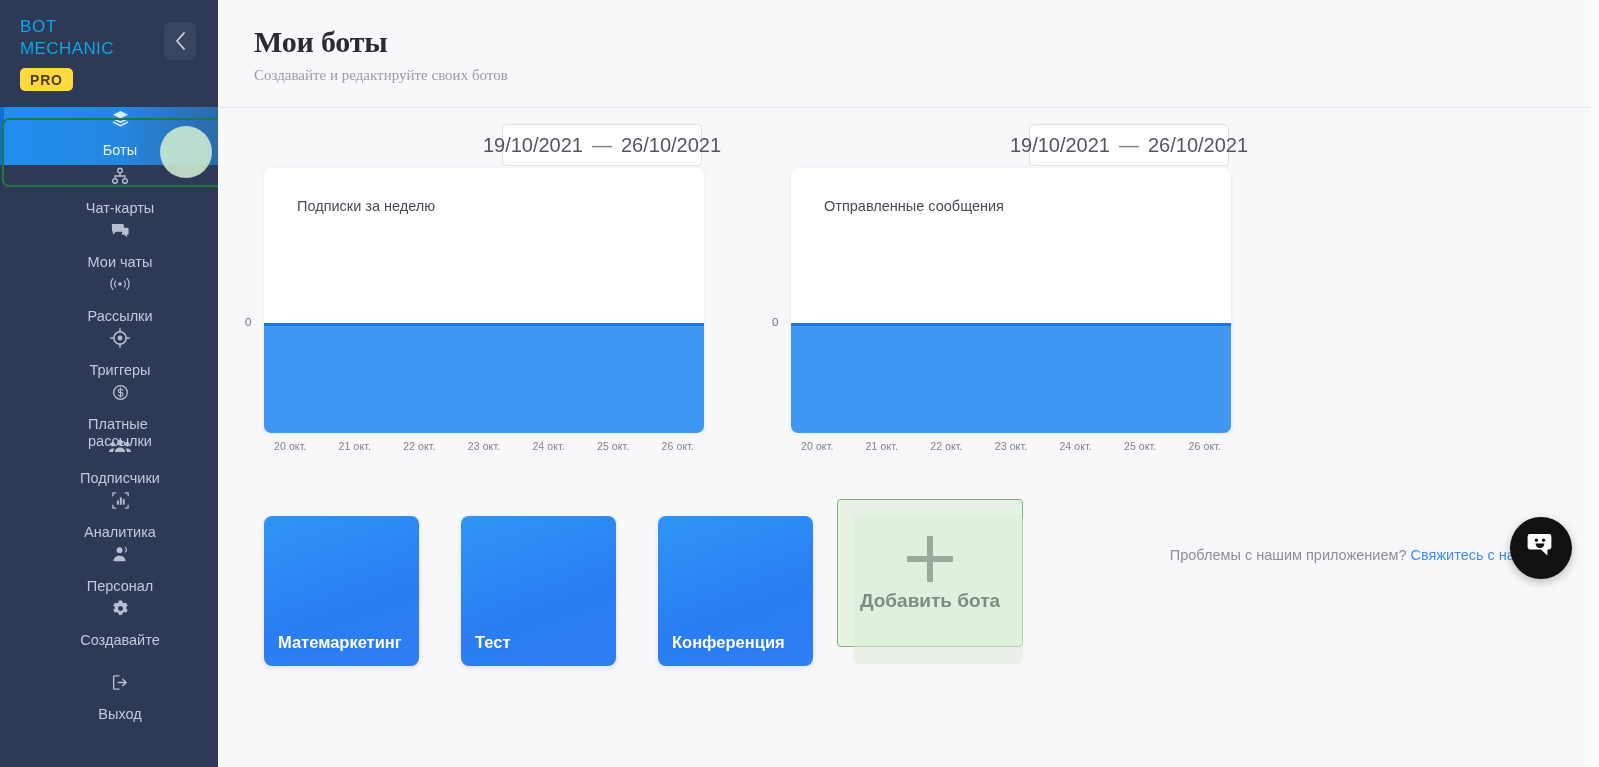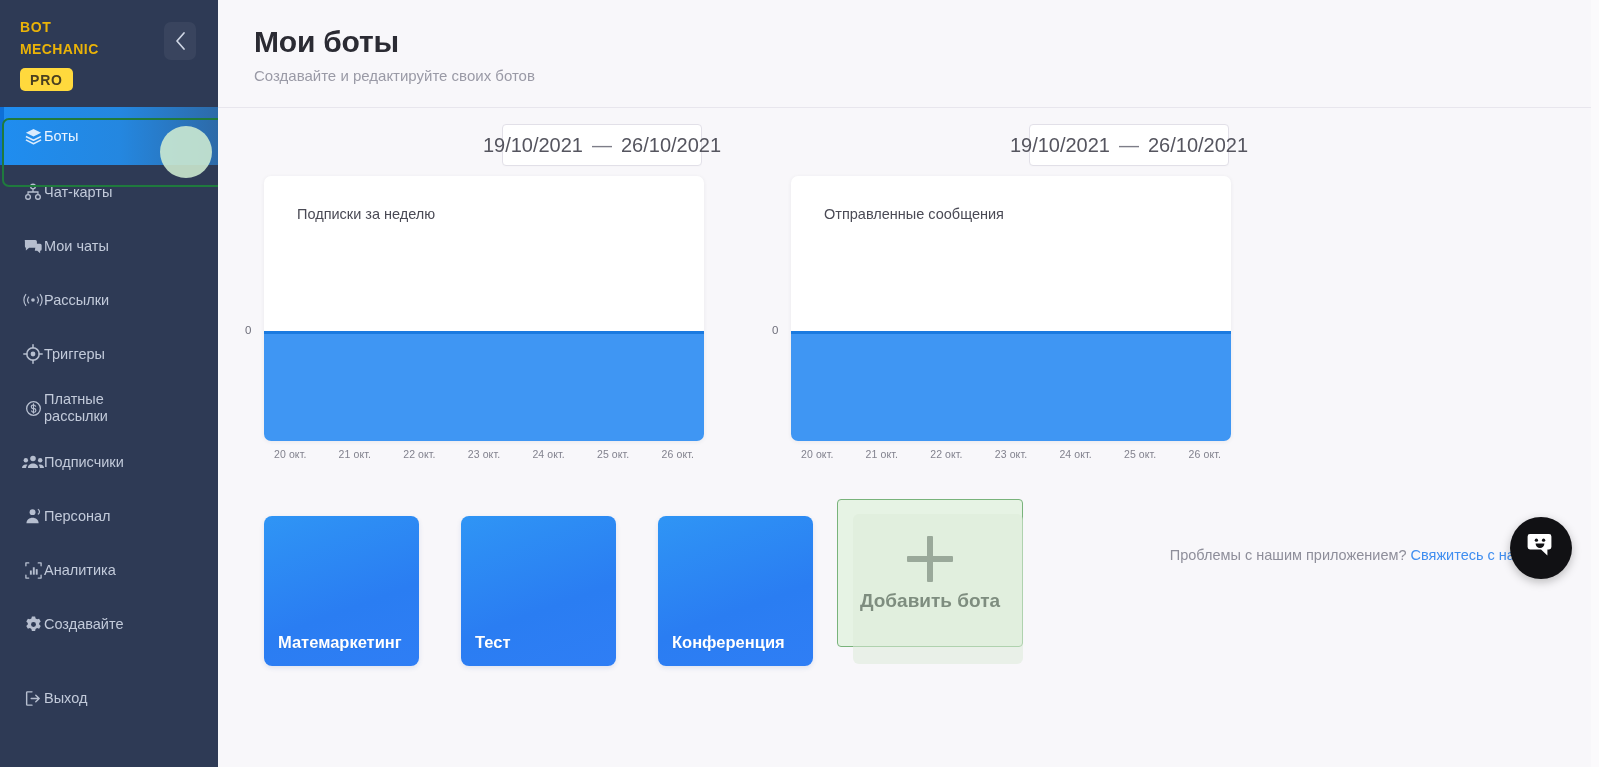--- a/index.html
+++ b/index.html
@@ -18,22 +18,22 @@
     position: relative;
     flex: 0 0 218px;
     color: #c8cfdd;
     overflow: hidden;
   }
   .brand {
     padding: 16px 0 0 20px;
     position: relative;
   }
   .brand-line {
-    font-size: 14px; font-weight: bold; letter-spacing: 0.6px;
-    color: #eab308; line-height: 22px;
+    font-size: 17px; font-weight: normal; letter-spacing: 0.6px;
+    color: #0ea5e9; line-height: 22px;
   }
   .brand-line.second { letter-spacing: 0.4px; }
   .pro-badge {
     display: inline-block;
     margin-top: 8px;
     background: #ffd93d;
     color: #4a4020;
     font-size: 14px;
     font-weight: bold;
     letter-spacing: 0.8px;
@@ -47,26 +47,28 @@
     background: rgba(255,255,255,0.055);
     border-radius: 7px;
     display: flex; align-items: center; justify-content: center;
     cursor: pointer;
   }
   .collapse-btn svg { display: block; }
 
   .nav { margin-top: 16px; position: relative; }
   .nav-item {
     display: flex; align-items: center;
+    gap: 13px;
     height: 54px;
     padding-left: 22px;
     font-size: 14.5px;
     color: #c2cada;
     cursor: pointer;
     position: relative;
+    flex-direction: column;
   }
   .nav-item .nav-ico {
     width: 22px; height: 22px;
     display: flex; align-items: center; justify-content: center;
     flex: 0 0 22px;
     opacity: 0.92;
   }
   .nav-item .nav-label { line-height: 17px; white-space: pre-line; }
 
   
@@ -109,20 +111,21 @@
     height: 767px;
     background: #f8f7fa;
     position: relative;
     overflow: hidden;
   }
   .page-header {
     padding: 22px 0 18px 36px;
     background: #f8f7fa;
     border-bottom: 1px solid #e8e6ed;
     height: 108px;
+    font-family: Liberation Serif, serif;
   }
   .page-title {
     font-size: 30px;
     font-weight: bold;
     color: #2b2b33;
     letter-spacing: -0.2px;
     line-height: 40px;
   }
   .page-sub {
     margin-top: 5px;
@@ -155,21 +158,21 @@
   .date-box.two { left: 811px; }
   .date-sep { color: #7d7d88; }
 
   
   .charts {
     position: relative;
     height: 300px;
   }
   .chart-card {
     position: absolute;
-    top: 12px;
+    top: 4px;
     width: 440px;
     height: 265px;
     background: #ffffff;
     border-radius: 7px;
     box-shadow: 0 1px 4px rgba(40,40,60,0.07);
     overflow: visible;
   }
   .chart-card.one { left: 46px; }
   .chart-card.two { left: 573px; }
   .chart-title {
@@ -421,38 +424,38 @@
             <circle cx="19" cy="6.2" r="2.3" fill="#c2cada"></circle>
             <path d="M23 14.2 c0 -2.4 -1.8 -3.7 -4 -3.7 c-0.6 0 -1.2 0.1 -1.7 0.3 c0.9 0.9 1.4 2.1 1.4 3.4 z" fill="#c2cada"></path>
           </svg>
         </span>
         <span class="nav-label">Подписчики</span>
       </div>
 
       <div class="nav-item">
         <span class="nav-ico">
           <svg width="19" height="19" viewBox="0 0 20 20" fill="none">
-            <circle cx="9" cy="5.4" r="3.1" fill="#c2cada"></circle>
-            <path d="M2.6 17 c0 -3.6 2.9 -5.8 6.4 -5.8 s6.4 2.2 6.4 5.8 z" fill="#c2cada"></path>
-            <path d="M14.6 2.4 a3 3 0 0 1 0 5.4" stroke="#c2cada" stroke-width="1.3" fill="none"></path>
-          </svg>
-        </span>
-        <span class="nav-label">Персонал</span>
-      </div>
-
-      <div class="nav-item">
-        <span class="nav-ico">
-          <svg width="19" height="19" viewBox="0 0 20 20" fill="none">
             <path d="M2 2 V5 M2 2 H5 M18 2 H15 M18 2 V5 M2 18 V15 M2 18 H5 M18 18 H15 M18 18 V15" stroke="#c2cada" stroke-width="1.4" stroke-linecap="round"></path>
             <rect x="6.2" y="10" width="2" height="4.4" fill="#c2cada"></rect>
             <rect x="9.3" y="6.6" width="2" height="7.8" fill="#c2cada"></rect>
             <rect x="12.4" y="8.6" width="2" height="5.8" fill="#c2cada"></rect>
           </svg>
         </span>
         <span class="nav-label">Аналитика</span>
+      </div>
+
+      <div class="nav-item">
+        <span class="nav-ico">
+          <svg width="19" height="19" viewBox="0 0 20 20" fill="none">
+            <circle cx="9" cy="5.4" r="3.1" fill="#c2cada"></circle>
+            <path d="M2.6 17 c0 -3.6 2.9 -5.8 6.4 -5.8 s6.4 2.2 6.4 5.8 z" fill="#c2cada"></path>
+            <path d="M14.6 2.4 a3 3 0 0 1 0 5.4" stroke="#c2cada" stroke-width="1.3" fill="none"></path>
+          </svg>
+        </span>
+        <span class="nav-label">Персонал</span>
       </div>
 
       <div class="nav-item">
         <span class="nav-ico">
           <svg width="19" height="19" viewBox="0 0 20 20" fill="none">
             <path d="M8.3 1.6 h3.4 l0.5 2.1 1.6 0.9 2.1 -0.7 1.7 2.9 -1.6 1.5 0 1.8 1.6 1.5 -1.7 2.9 -2.1 -0.7 -1.6 0.9 -0.5 2.1 h-3.4 l-0.5 -2.1 -1.6 -0.9 -2.1 0.7 -1.7 -2.9 1.6 -1.5 0 -1.8 -1.6 -1.5 1.7 -2.9 2.1 0.7 1.6 -0.9 z" fill="#c2cada"></path>
             <circle cx="10" cy="10" r="2.6" fill="#2e3a55"></circle>
           </svg>
         </span>
         <span class="nav-label">Создавайте</span>

